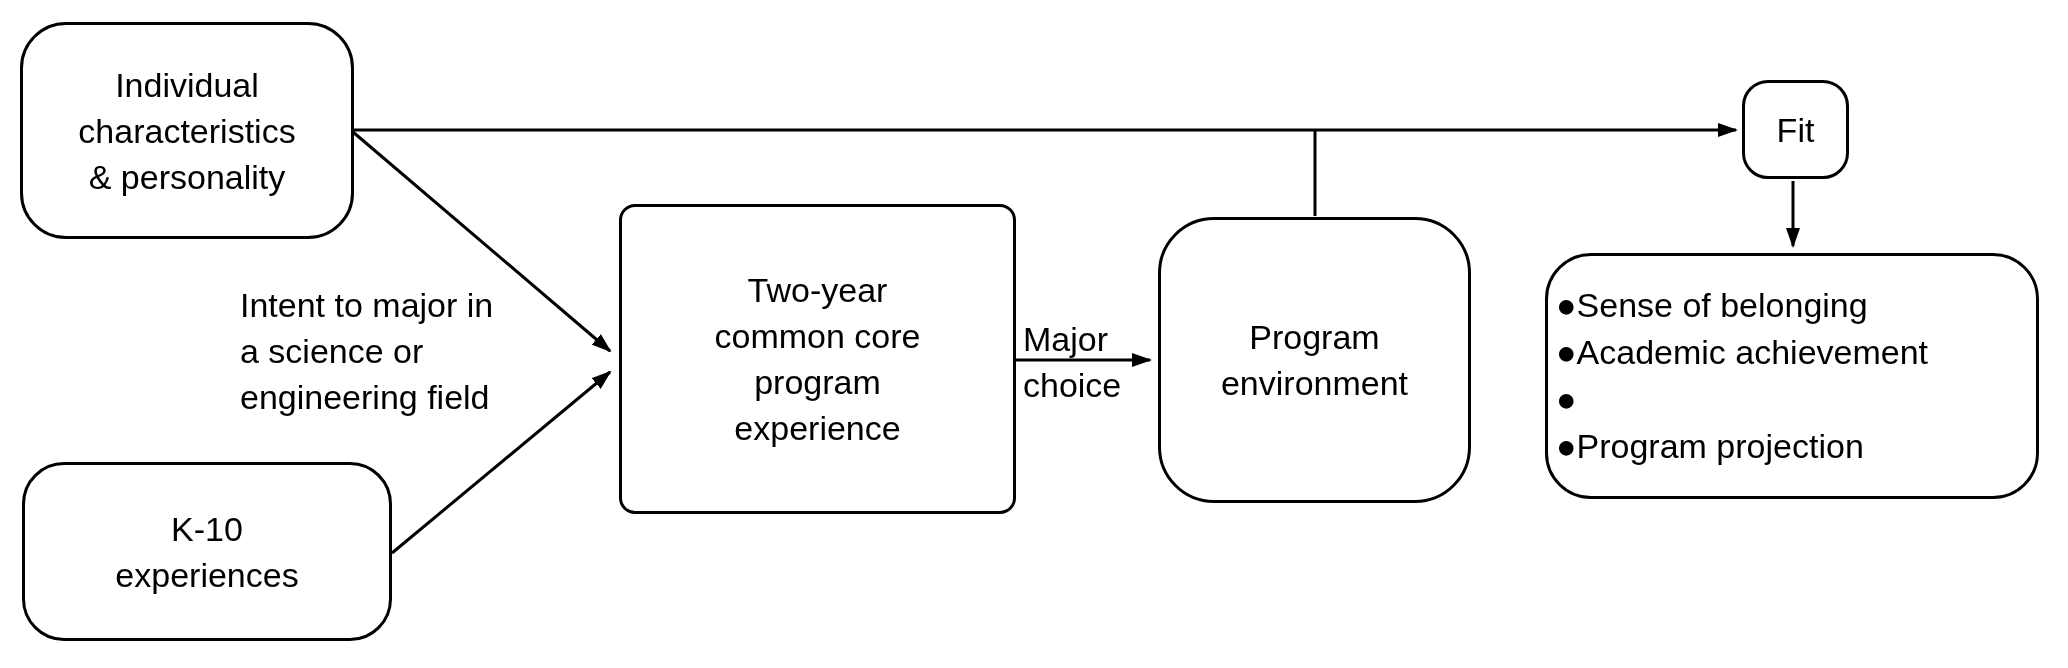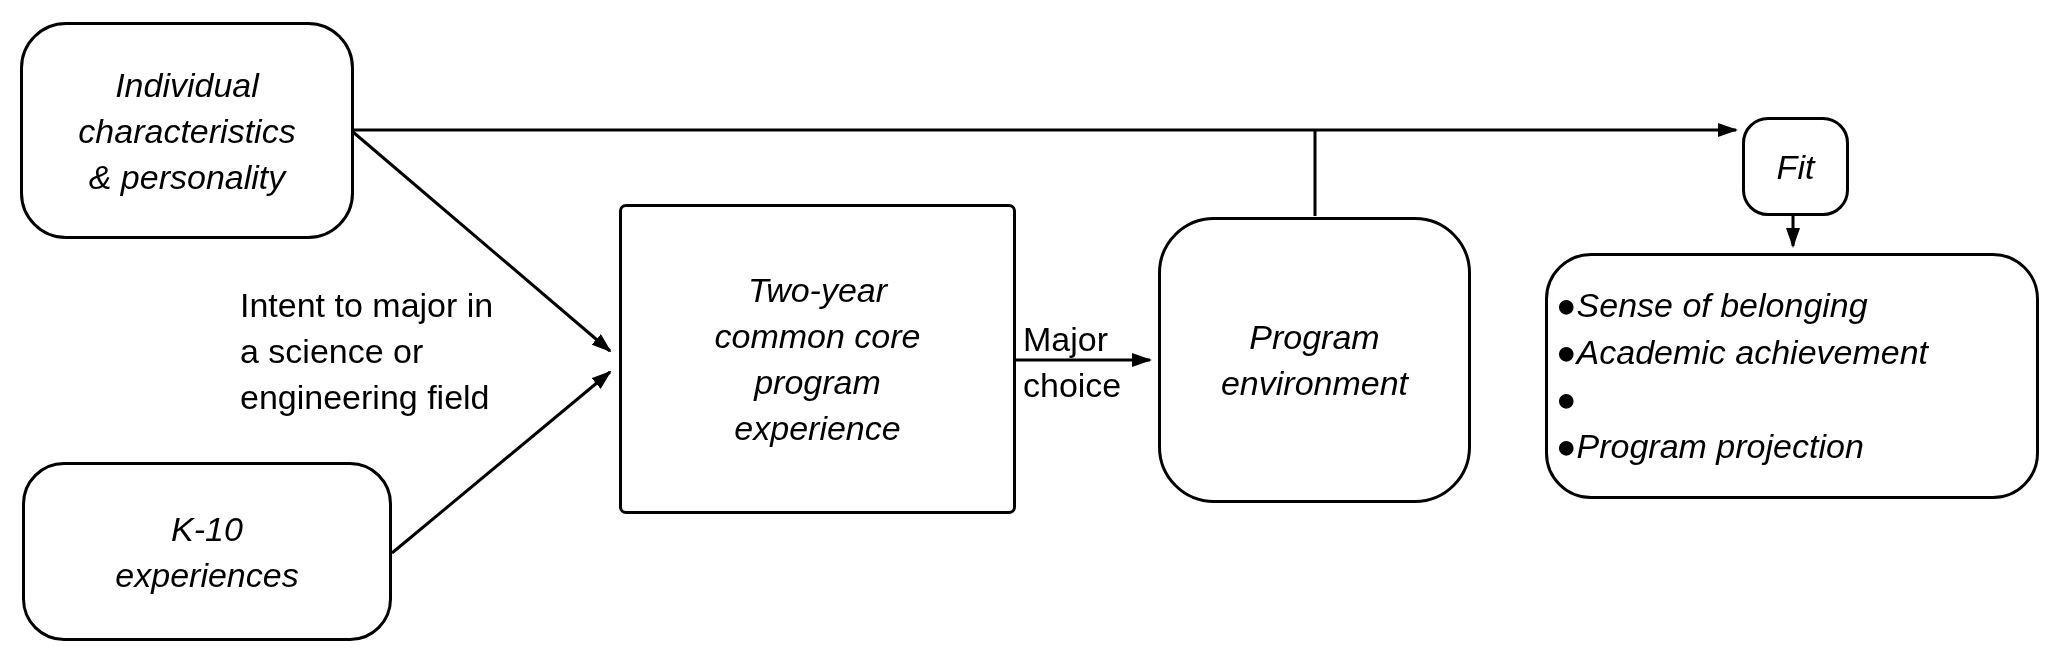--- a/index.html
+++ b/index.html
@@ -29,27 +29,26 @@
     box-sizing: border-box;
     border: 3px solid #000000;
     background: #ffffff;
     display: flex;
     align-items: center;
     justify-content: center;
     text-align: center;
     white-space: pre-line;
     font-size: 34px;
     line-height: 46px;
-    font-style: italic;
   }
   .node-individual { left: 20px;  top: 22px;  width: 334px; height: 217px; border-radius: 46px; }
   .node-k12        { left: 22px;  top: 462px; width: 370px; height: 179px; border-radius: 42px; }
-  .node-core       { left: 619px; top: 204px; width: 397px; height: 310px; border-radius: 7px; }
+  .node-core       { left: 619px; top: 204px; width: 397px; height: 310px; border-radius: 16px; }
   .node-program    { left: 1158px;top: 217px; width: 313px; height: 286px; border-radius: 56px; }
-  .node-fit        { left: 1742px;top: 80px;  width: 107px; height: 99px;  border-radius: 26px; margin-top: 37px; }
+  .node-fit        { left: 1742px;top: 80px;  width: 107px; height: 99px;  border-radius: 26px; }
   .node-outcomes   {
     left: 1545px; top: 253px; width: 494px; height: 246px; border-radius: 46px;
     flex-direction: column;
     align-items: flex-start;
     justify-content: center;
     text-align: left;
     white-space: normal;
     padding: 0 10px 0 8px;
     line-height: 47px;
   }

